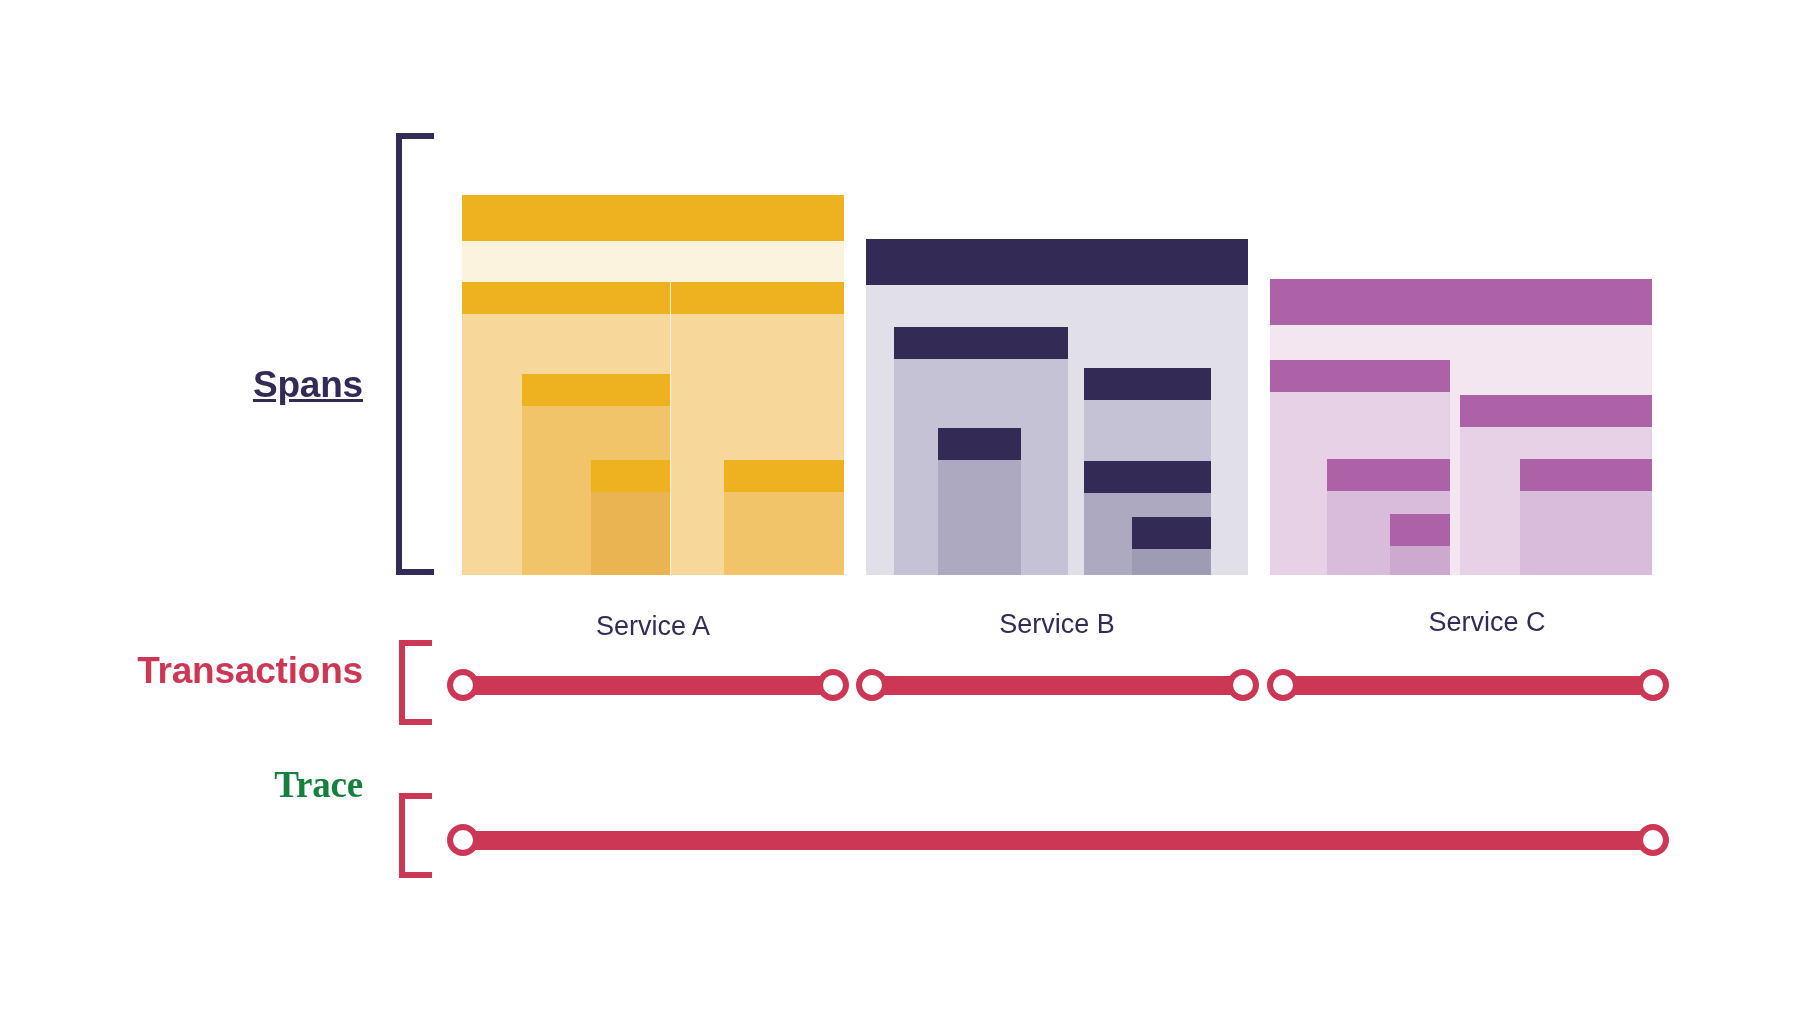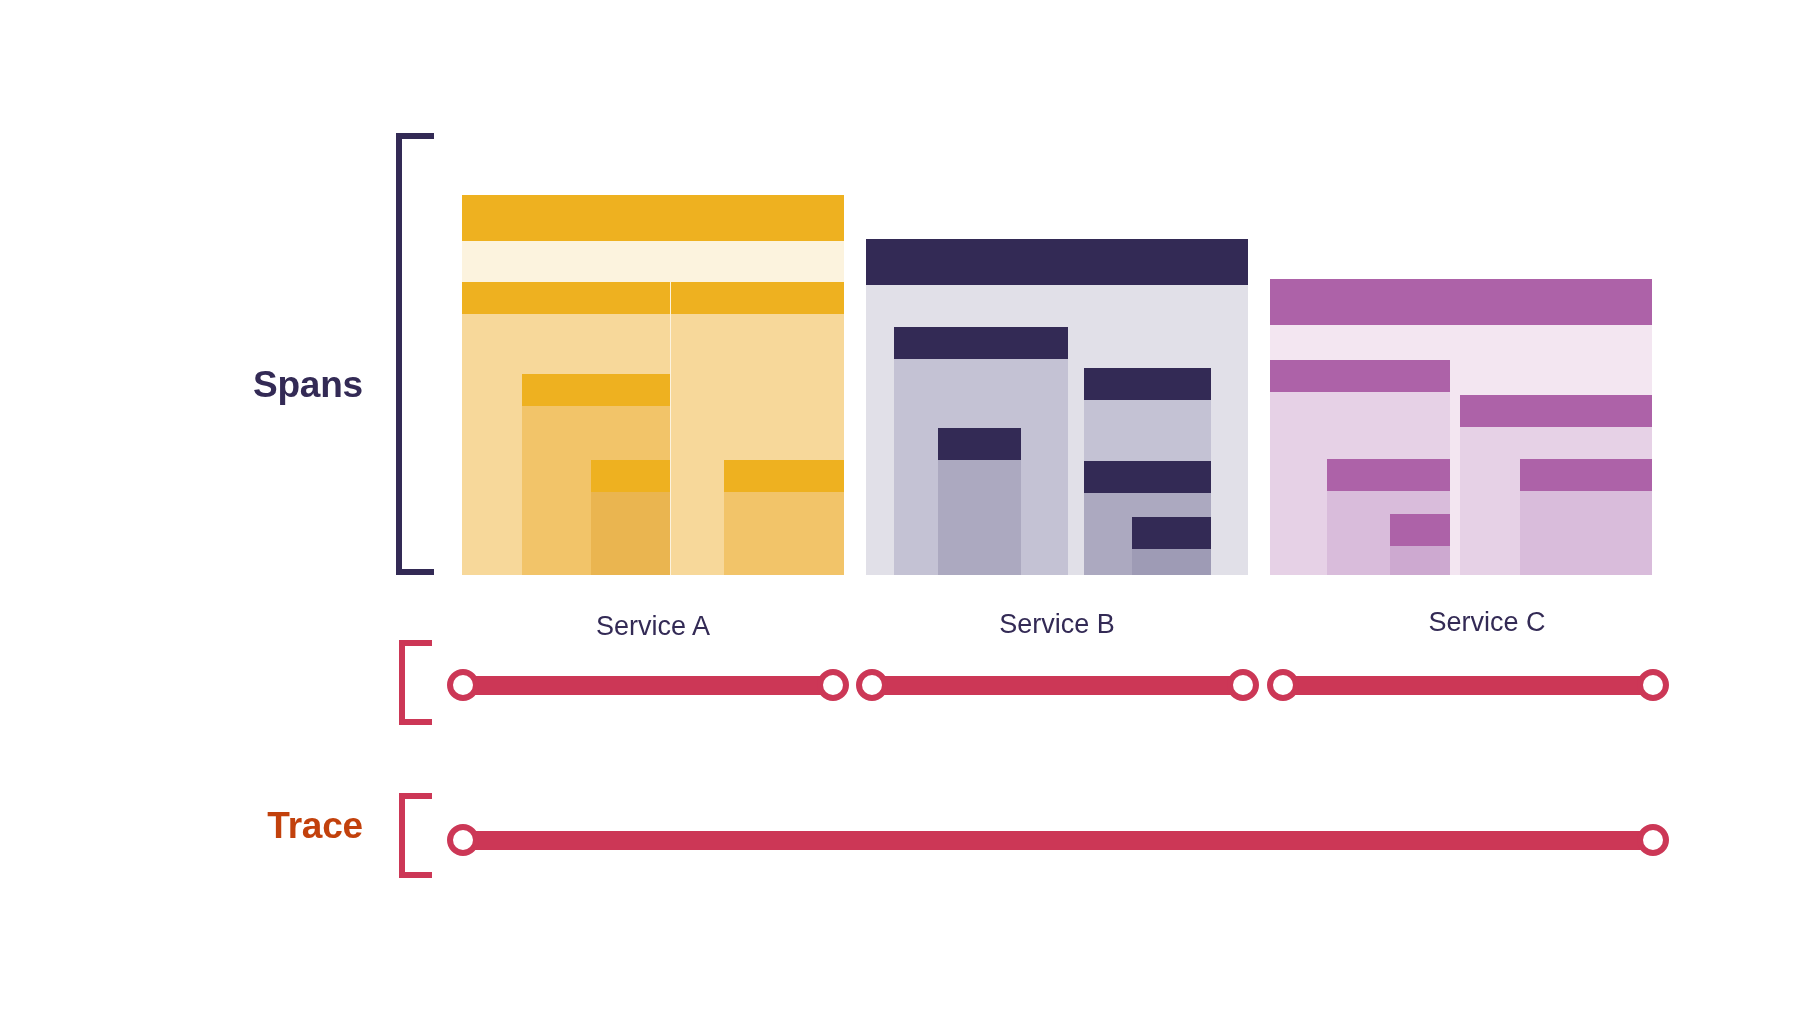--- a/index.html
+++ b/index.html
@@ -27,32 +27,34 @@
     font-weight: bold;
     white-space: nowrap;
     text-align: right;
     letter-spacing: -0.2px;
   }
   .label-spans {
     color: #332a55;
     font-size: 37px;
     right: 1437px;
     top: 364px;
+    text-decoration: underline;
   }
   .label-transactions {
     color: #cc3756;
     font-size: 37px;
     right: 1437px;
     top: 650px;
   }
   .label-trace {
-    color: #c2410c;
+    color: #15803d;
     font-size: 37px;
     right: 1437px;
-    top: 805px;
+    top: 763px;
+    font-family: Liberation Serif, serif;
   }
 
   
   .bracket {
     position: absolute;
     box-sizing: border-box;
     border-style: solid;
     border-right: none;
     background: transparent;
   }
@@ -134,20 +136,21 @@
     background: #ffffff;
   }
 </style>
 </head>
 <body>
 
 <div id="stage">
 
   <div class="row-label label-spans">Spans</div>
 
+  <div class="row-label label-transactions">Transactions</div>
 
   <div class="row-label label-trace">Trace</div>
 
   <div class="bracket bracket-spans"></div>
   <div class="bracket bracket-transactions"></div>
   <div class="bracket bracket-trace"></div>
 
   <div id="spans-area">
       <div class="service-group" style="left: 462px; top: 0px; height: 575px; width: 382px; position: absolute; bottom: 25px;">
         <div class="span-bar" style="left: 0px; width: 382px; height: 380px; bottom: 0px; z-index: 1;">

